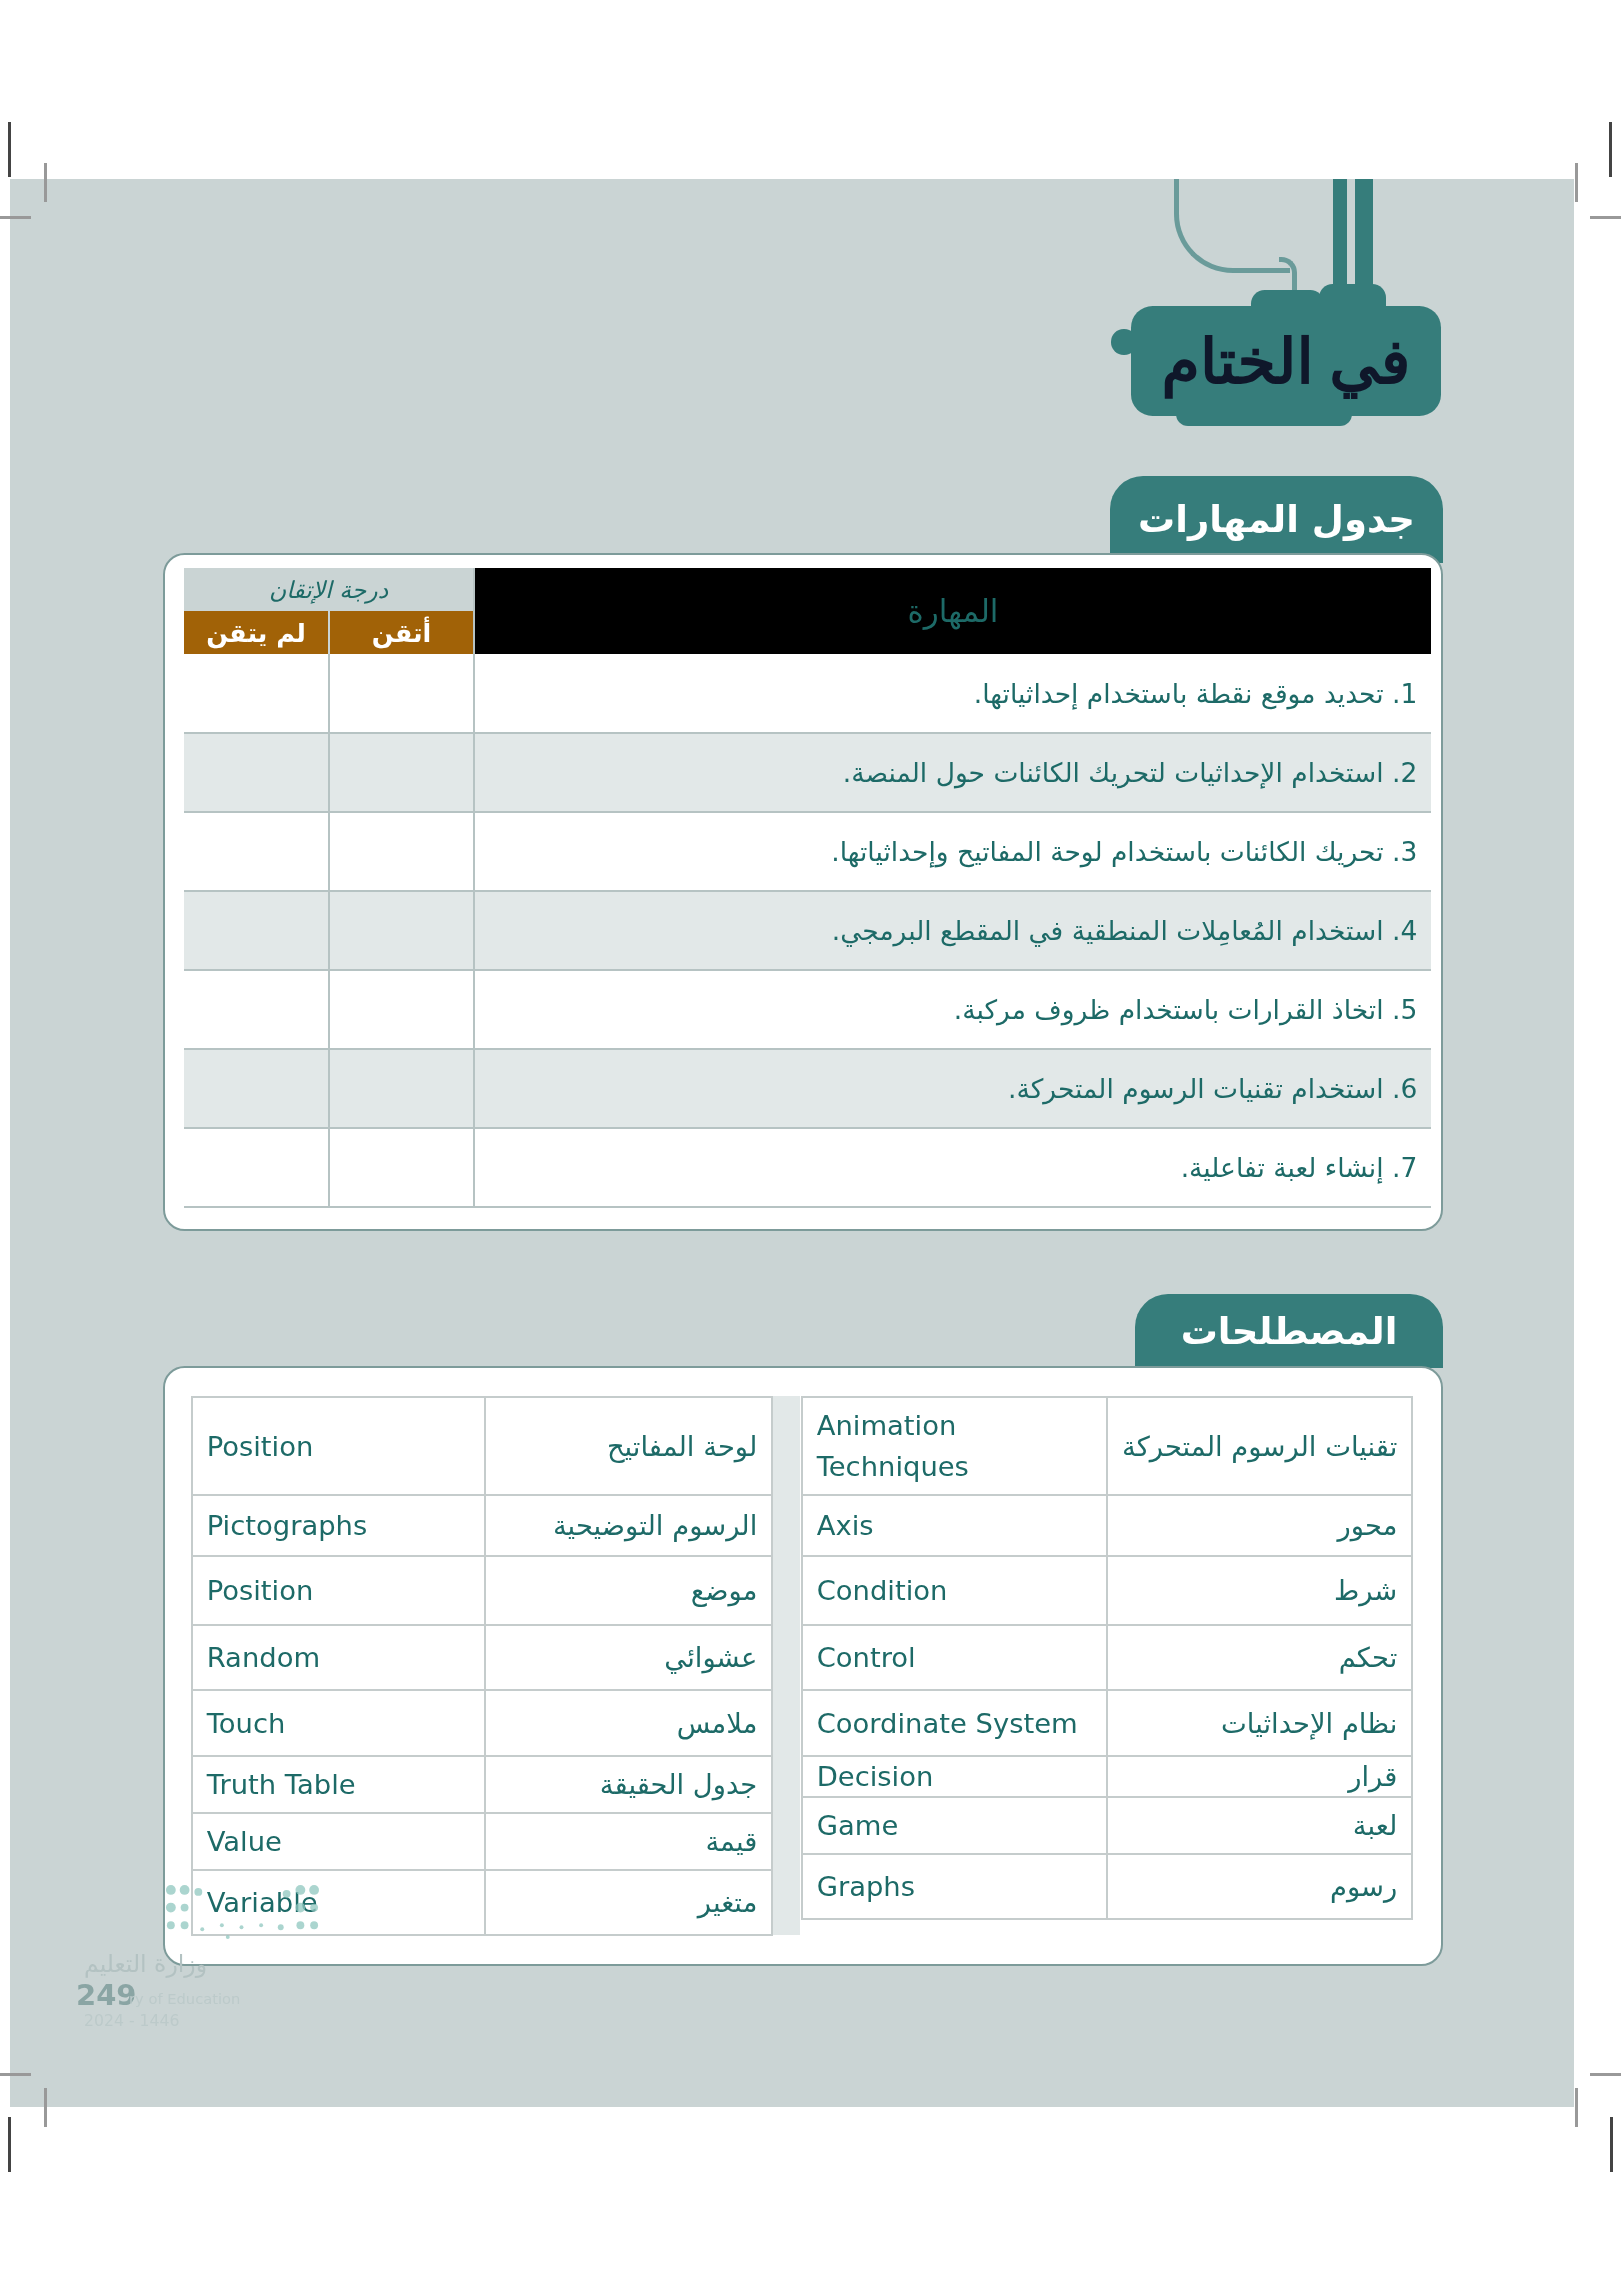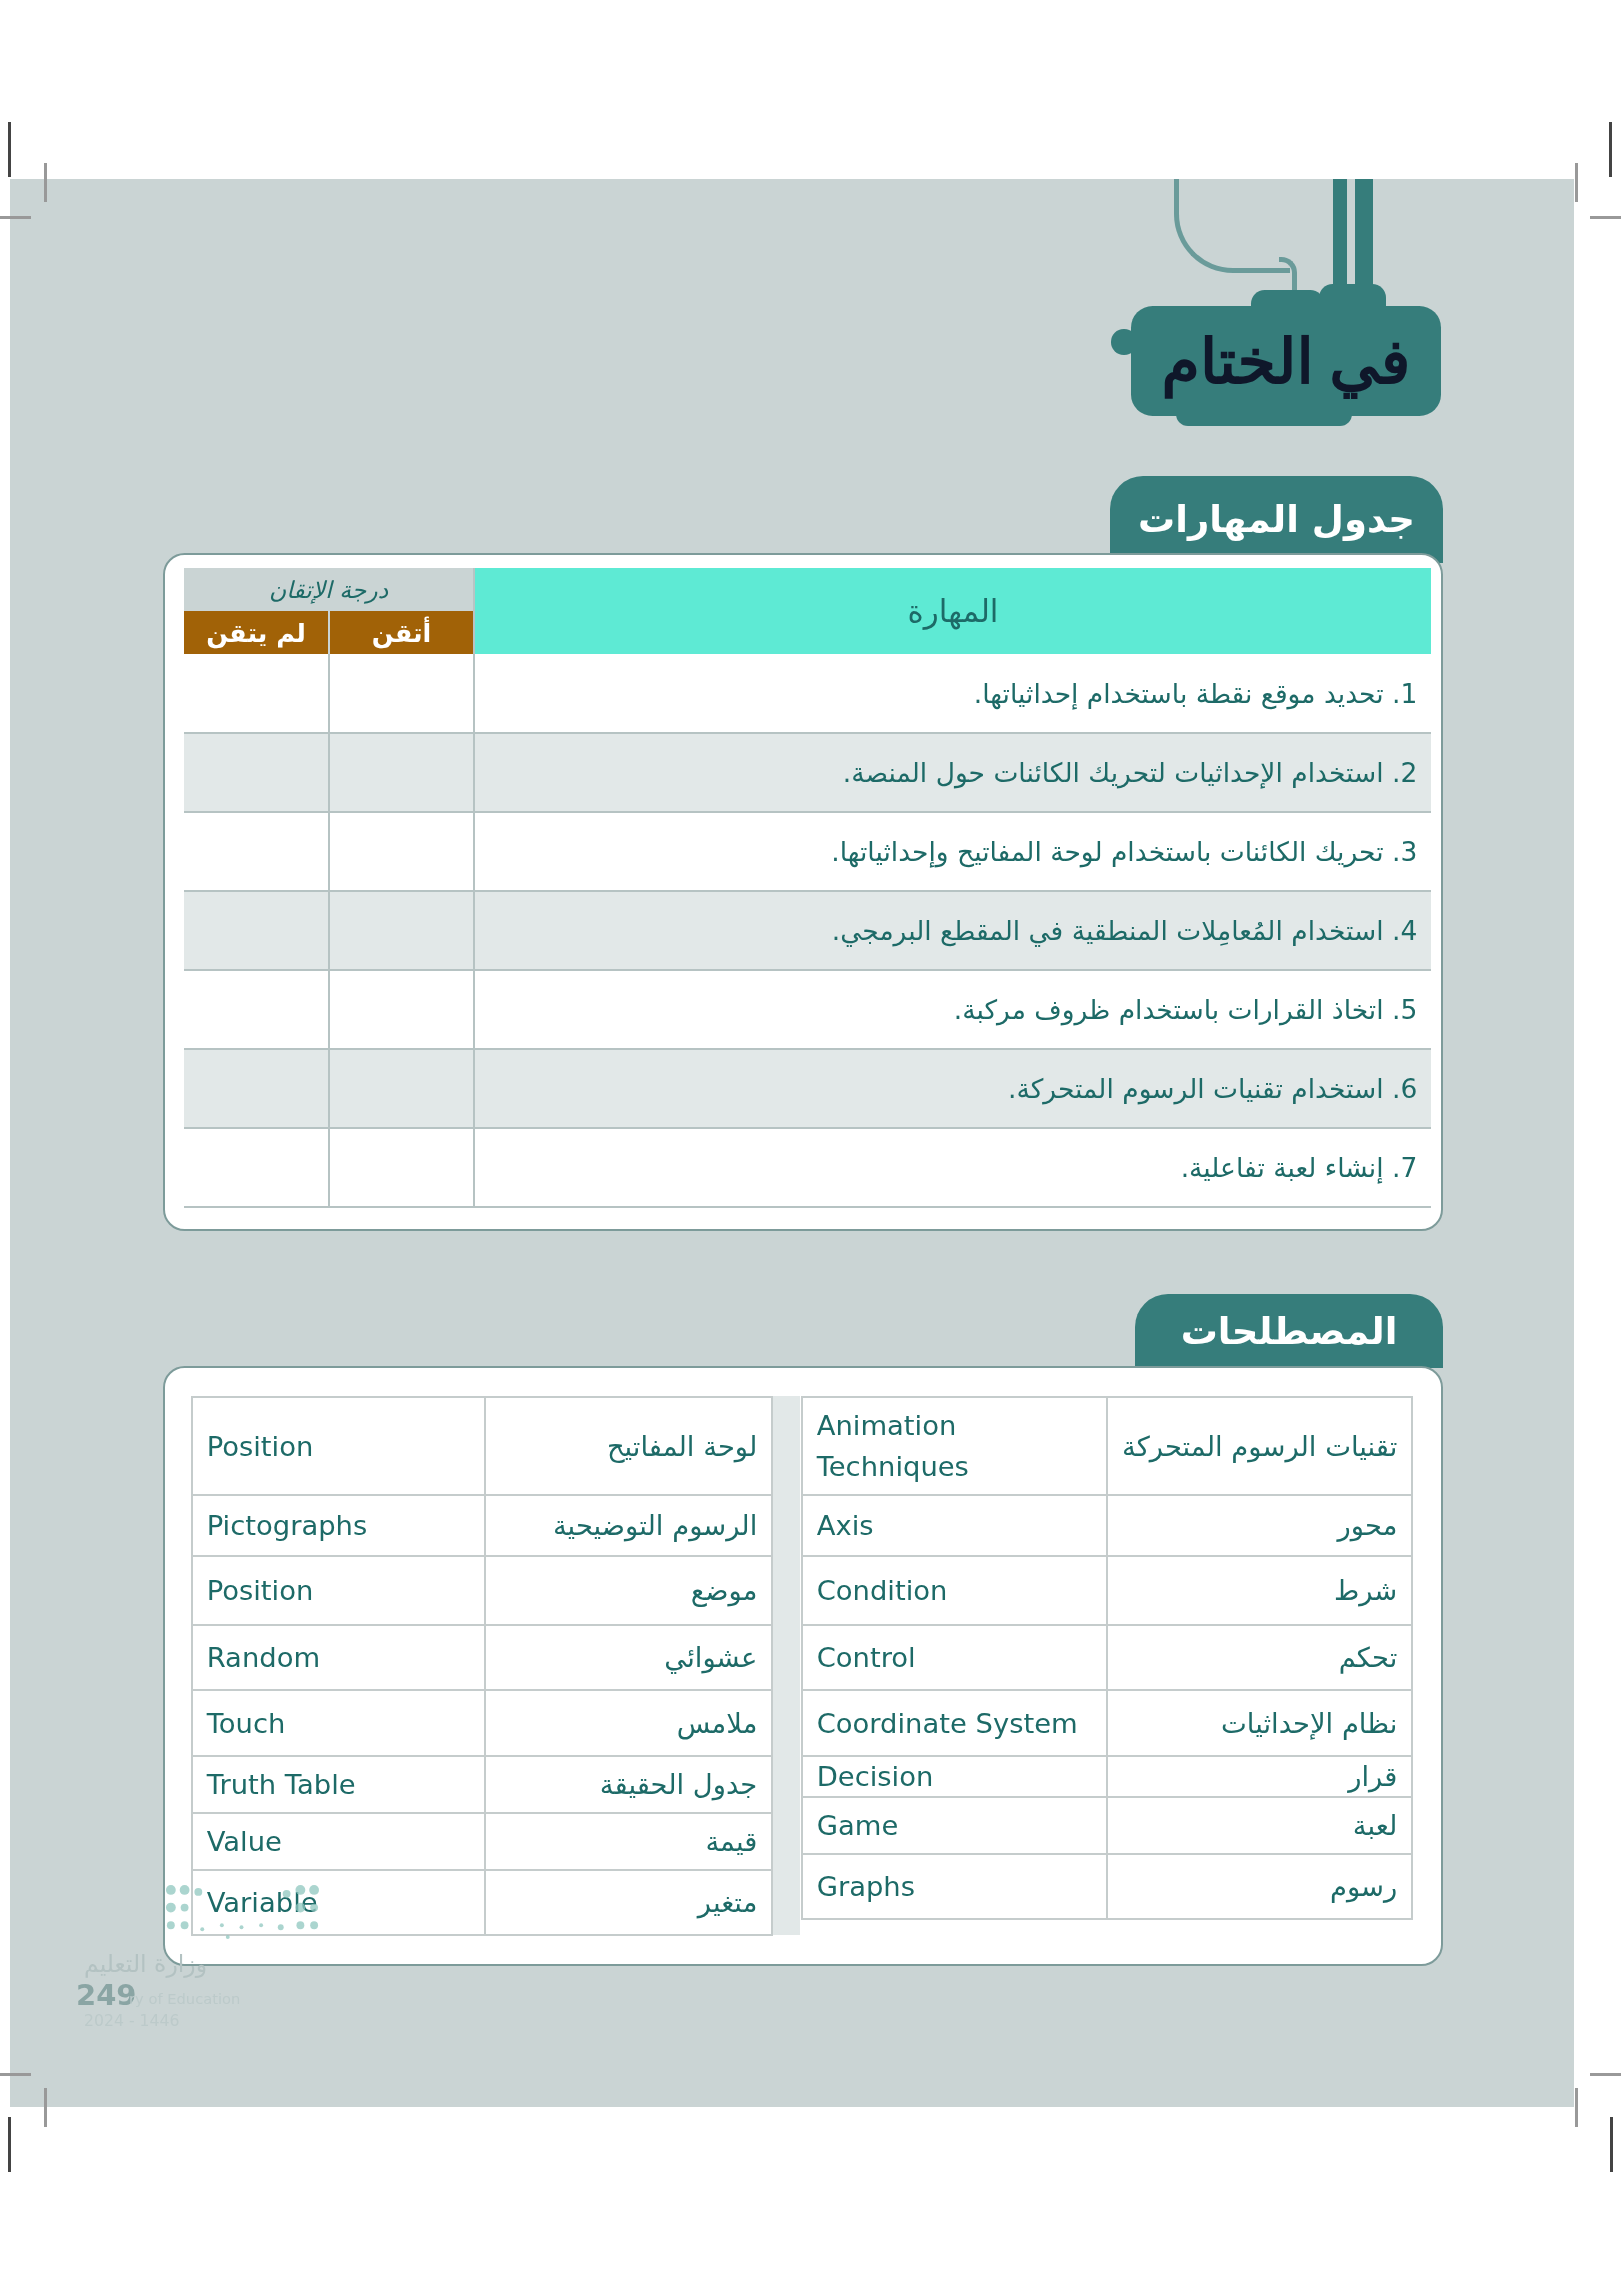--- a/index.html
+++ b/index.html
@@ -53,21 +53,21 @@
       border-radius:21.6px; box-sizing:border-box;
     }
 
     
     .skills {
       position:absolute; left:184px; top:568px; width:1247px;
       border-collapse:collapse; direction:rtl;
     }
     .skills td, .skills th { padding:0; box-sizing:border-box; }
     .sk-head-skill {
-      background:#5eead4; color:#1d6a67; font-size:31px; font-weight:normal;
+      background:#000000; color:#1d6a67; font-size:31px; font-weight:normal;
       height:86px; text-align:center; border-left:2px solid #b8c4c4;
     }
     .sk-head-degree {
       background:#cad4d4; color:#1d6a67; font-size:23.5px; font-weight:normal;
       height:43px; text-align:center;font-style:italic;
     }
     .sk-head-sub {
       background:#a16207; color:#fff; font-size:25.5px; font-weight:bold;
       height:43px; text-align:center; width:145px;
     }

